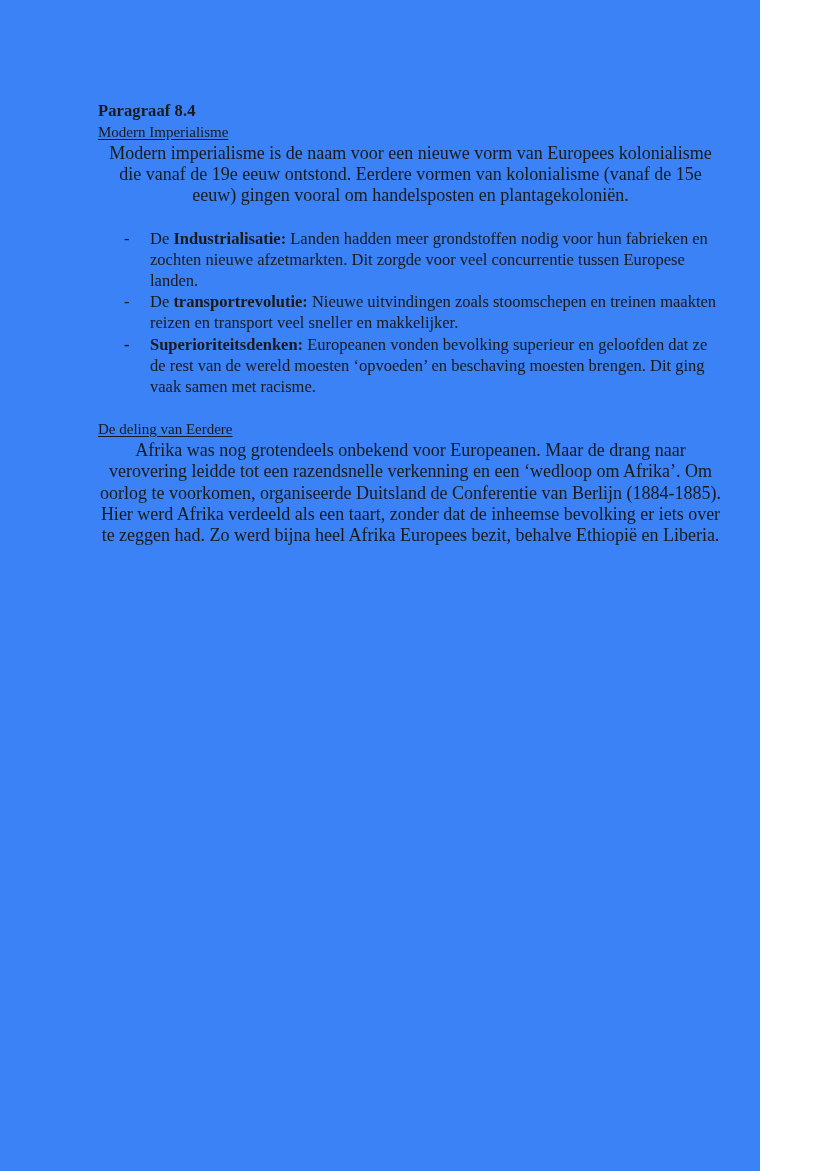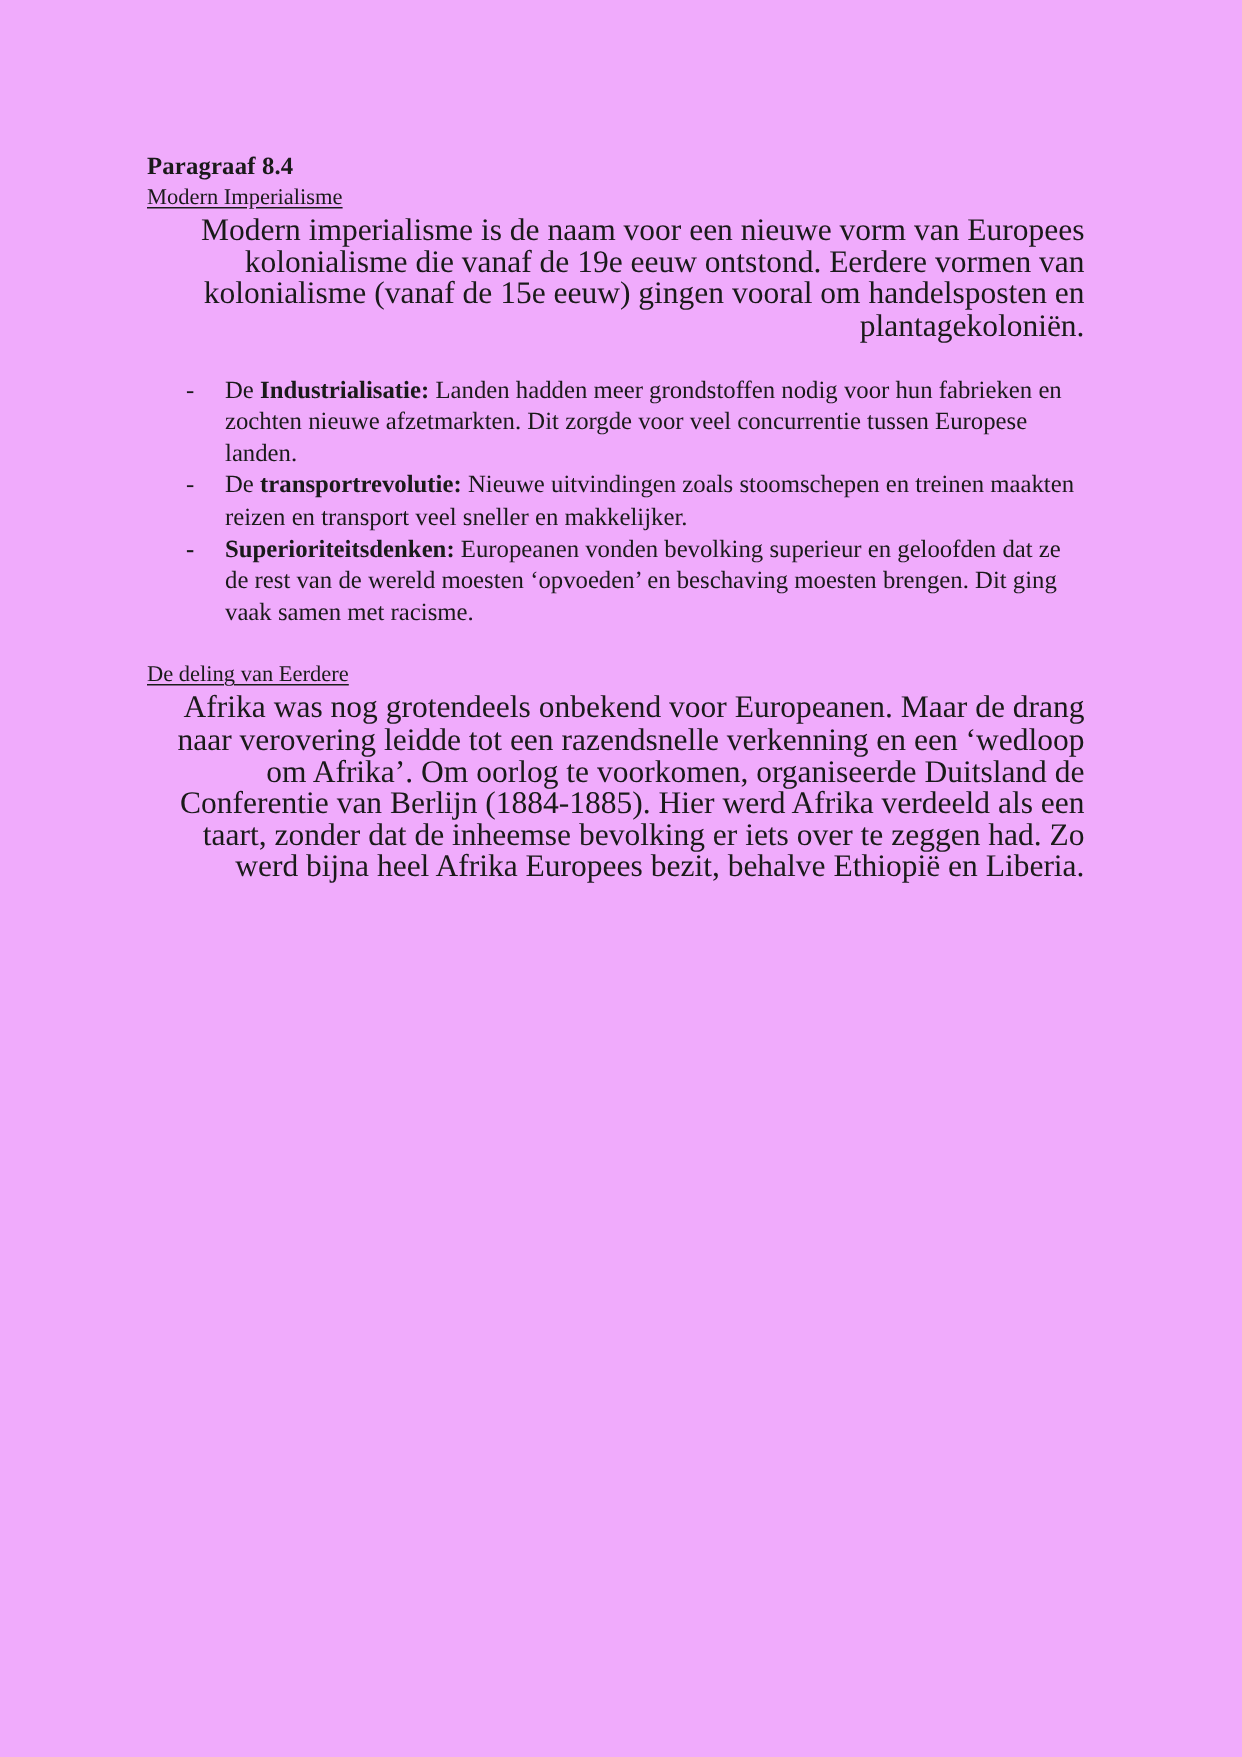--- a/index.html
+++ b/index.html
@@ -9,23 +9,23 @@
   }
   body {
     width: 828px;
     height: 1171px;
     font-family: "Liberation Serif", "DejaVu Serif", serif;
     color: #1a1a1a;
     -webkit-font-smoothing: antialiased;
   }
   .page {
     position: relative;
-    width: 828px;
+    width: 760px;
     height: 1171px;
-    background: #f0abfc;
+    background: #3b82f6;
     box-sizing: border-box;
   }
   .doc-body {
     position: absolute;
     left: 98px;
     top: 100px;
     width: 625px;
   }
   .doc-title {
     font-size: 16.5px;
@@ -40,24 +40,24 @@
     line-height: 21px;
     margin: 0;
     text-decoration: underline;
     text-underline-offset: 2px;
     display: inline-block;
   }
   .heading-row {
     line-height: 21px;
   }
   p.para {
-    font-size: 21px;
+    font-size: 18px;
     line-height: 21.2px;
     margin: 0;
-    text-align: right;
+    text-align: center;
   }
   .spacer {
     height: 21px;
   }
   ul.bullets {
     list-style: none;
     margin: 0;
     padding: 0;
   }
   ul.bullets > li {

